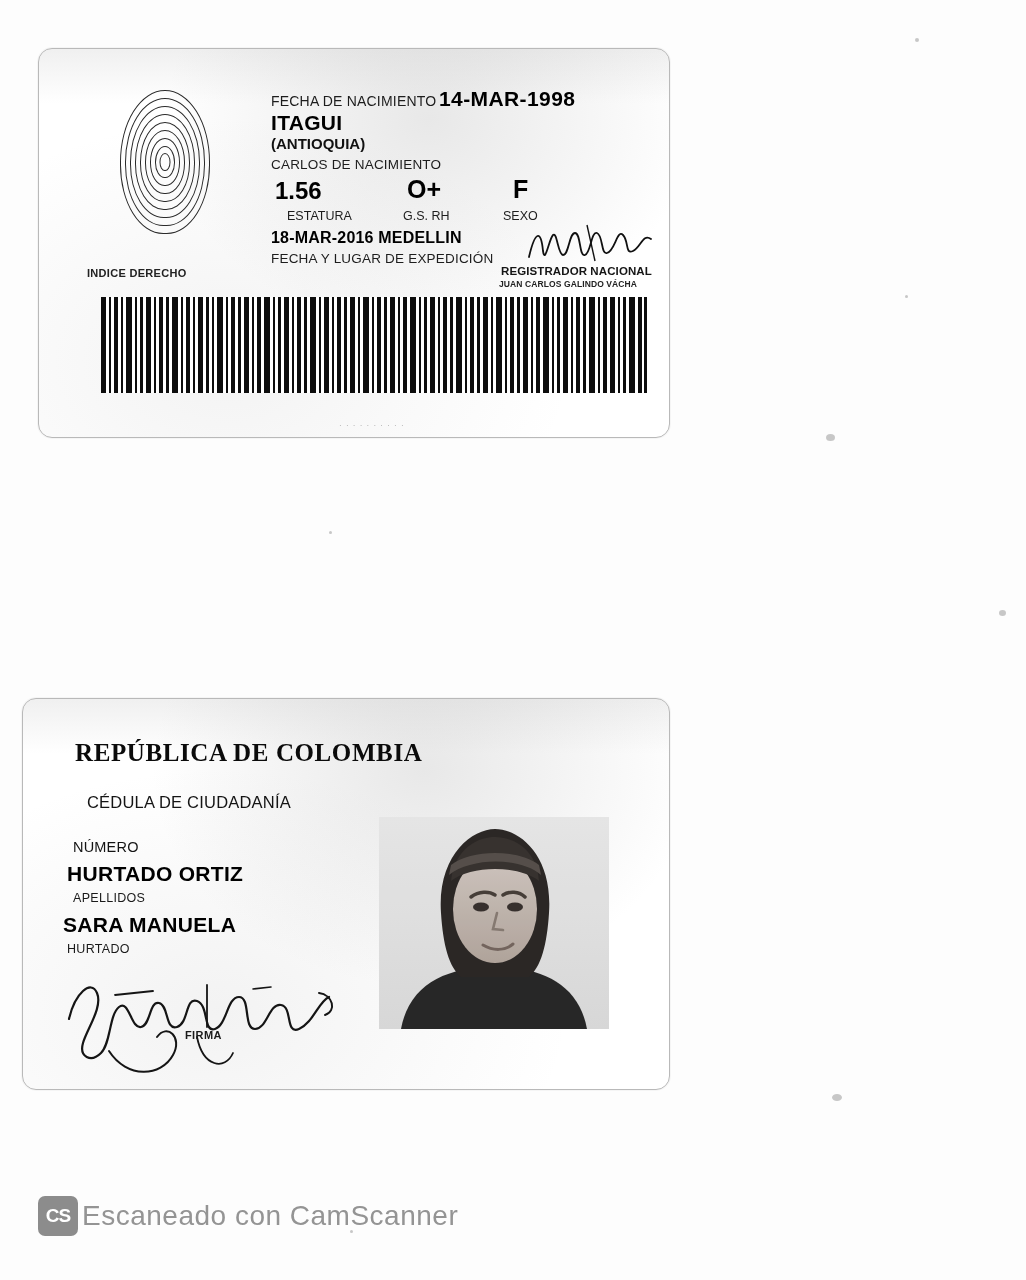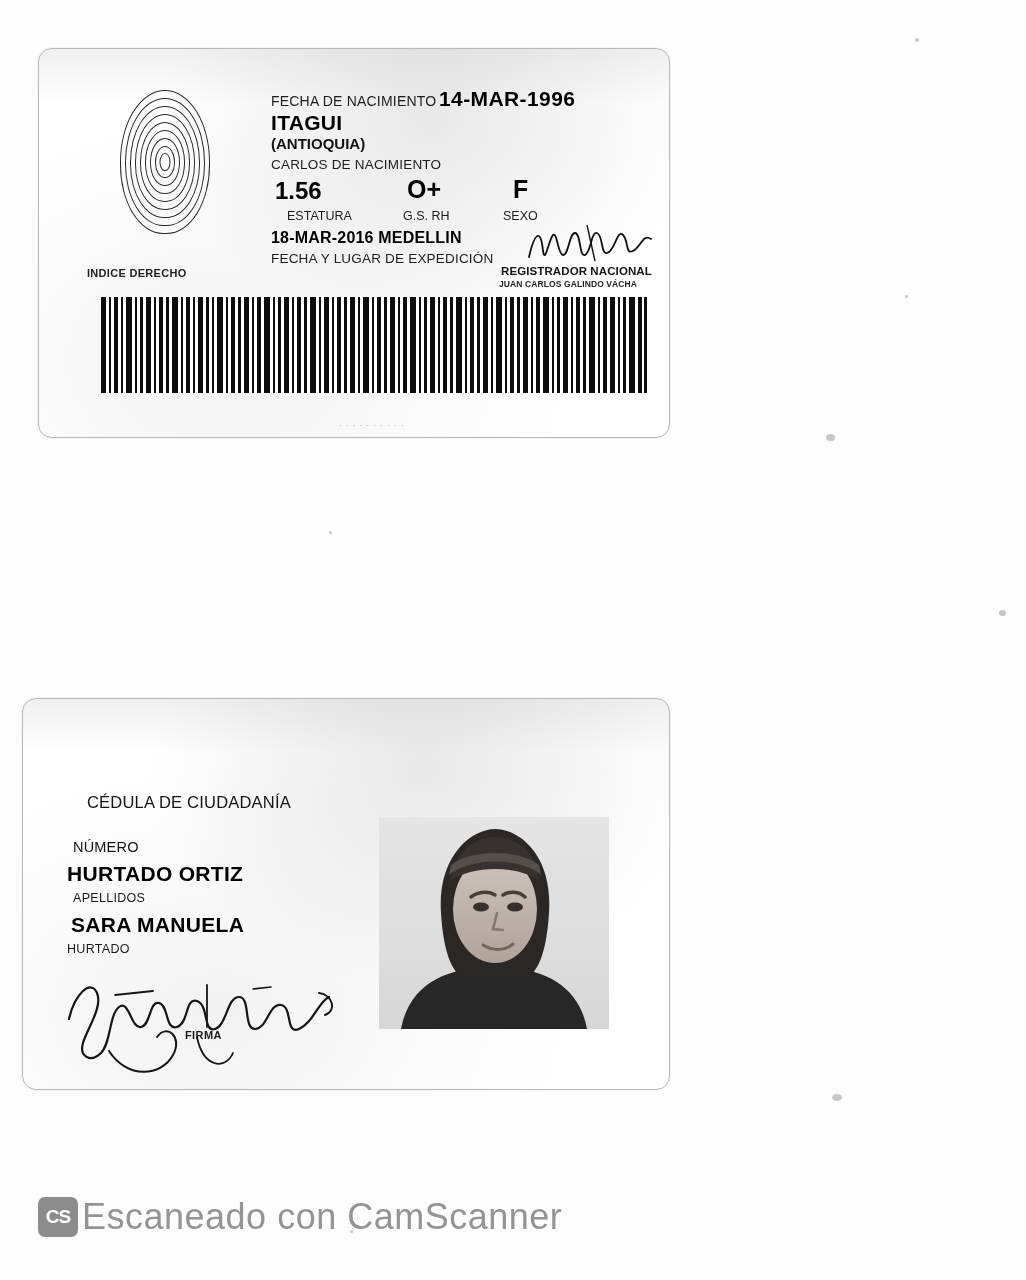--- a/index.html
+++ b/index.html
@@ -327,21 +327,20 @@
     color: #1a1a1a;
   }
   .firstname {
     position: absolute;
     left: 40px;
     top: 214px;
     font-size: 21px;
     font-weight: 700;
     letter-spacing: .3px;
     color: #000;
-    margin-left: 8px;
   }
   .firstname-label {
     position: absolute;
     left: 44px;
     top: 243px;
     font-size: 12.5px;
     letter-spacing: .3px;
     color: #1a1a1a;
   }
 
@@ -388,21 +387,21 @@
     border-radius: 7px;
     color: #fff;
     font-size: 19px;
     font-weight: 700;
     letter-spacing: -1px;
     display: flex;
     align-items: center;
     justify-content: center;
   }
   .cs-text {
-    font-size: 36px;
+    font-size: 28px;
     color: #949494;
     letter-spacing: .5px;
   }
 </style>
 </head>
 <body>
 
 <div class="page">
 
   <div class="speck" style="left:915px;top:38px;width:4px;height:4px;"></div>
@@ -423,21 +422,21 @@
       <div class="ridge" style="width:58px;height:94px;"></div>
       <div class="ridge" style="width:48px;height:78px;"></div>
       <div class="ridge" style="width:38px;height:62px;"></div>
       <div class="ridge" style="width:28px;height:46px;"></div>
       <div class="ridge" style="width:18px;height:30px;"></div>
       <div class="ridge" style="width:9px;height:16px;"></div>
     </div>
     <div class="fp-label">INDICE DERECHO</div>
 
     <div class="f-dob-label">FECHA DE NACIMIENTO</div>
-    <div class="f-dob-value">14-MAR-1996</div>
+    <div class="f-dob-value">14-MAR-1998</div>
     <div class="f-city">ITAGUI</div>
     <div class="f-dept">(ANTIOQUIA)</div>
     <div class="f-birthplace-label">CARLOS DE NACIMIENTO</div>
 
     <div class="f-height">1.56</div>
     <div class="f-height-label">ESTATURA</div>
     <div class="f-blood">O+</div>
     <div class="f-blood-label">G.S. RH</div>
     <div class="f-sex">F</div>
     <div class="f-sex-label">SEXO</div>
@@ -536,20 +535,21 @@
       <div class="bar" style="left:528px;width:6px;"></div>
       <div class="bar" style="left:537px;width:4px;"></div>
       <div class="bar" style="left:543px;width:3px;"></div>
     </div>
 
     <div class="ghost-line">· · · · · · · · · ·</div>
   </div>
 
   <div class="card" id="card-front">
 
+    <div class="hdr-country">REPÚBLICA DE COLOMBIA</div>
     <div class="hdr-cedula">CÉDULA DE CIUDADANÍA</div>
 
     <div class="num-label">NÚMERO</div>
 
     <div class="lastname">HURTADO ORTIZ</div>
     <div class="lastname-label">APELLIDOS</div>
 
     <div class="firstname">SARA MANUELA</div>
     <div class="firstname-label">HURTADO</div>
 

